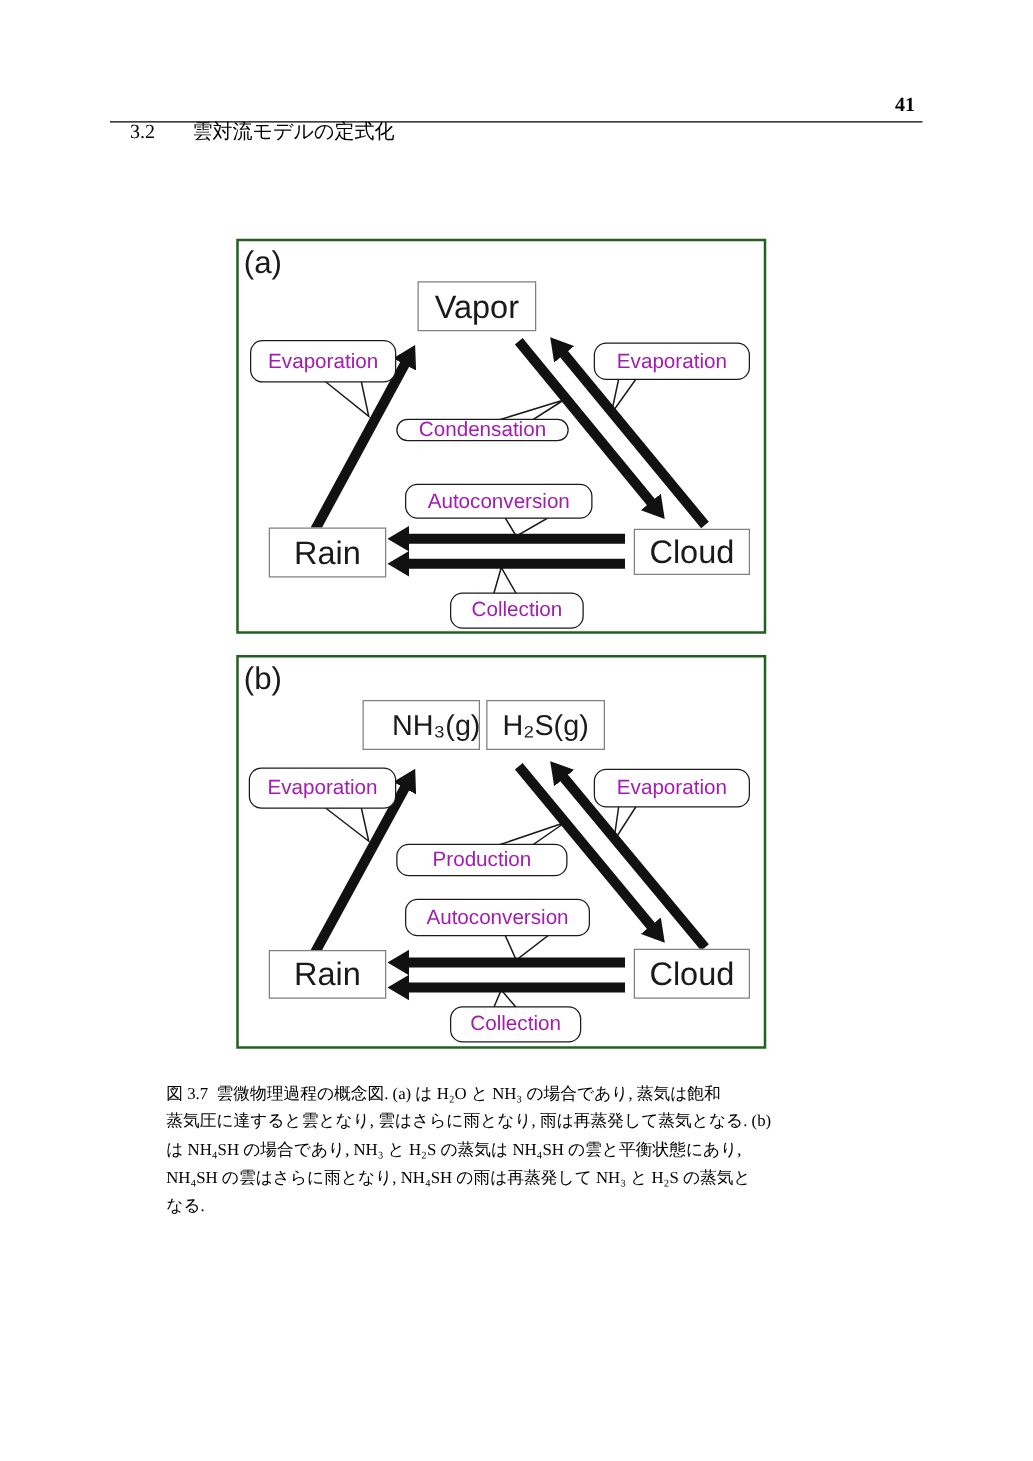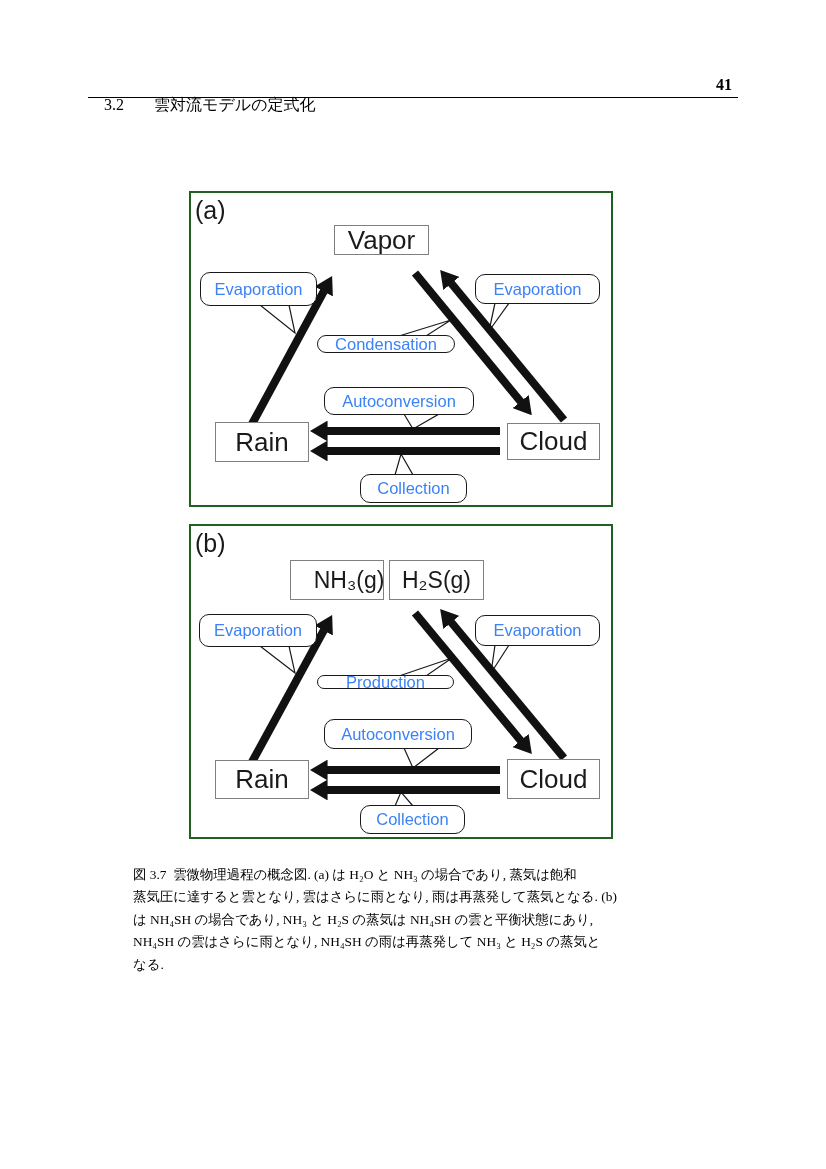--- a/index.html
+++ b/index.html
@@ -22,40 +22,40 @@
 
   
   .nbox{position:absolute;border:1px solid #808080;background:#fff;box-sizing:border-box;
         display:flex;align-items:center;justify-content:center;
         font-family:"Liberation Sans","DejaVu Sans",sans-serif;font-size:26px;color:#1a1a1a;}
   .nbox.small{font-size:23px;}
 
   
   .bub{position:absolute;border:1.5px solid #1a1a1a;border-radius:10px;background:#fff;box-sizing:border-box;
        display:flex;align-items:center;justify-content:center;
-       font-family:"Liberation Sans","DejaVu Sans",sans-serif;font-size:16.5px;color:#3b82f6;}
+       font-family:"Liberation Sans","DejaVu Sans",sans-serif;font-size:16.5px;color:#a21caf;}
 
   
-  .figA .b-vapor{left:143px;top:32px;width:95px;height:30px;text-align:right;}
+  .figA .b-vapor{left:143px;top:32px;width:95px;height:40px;text-align:right;}
   .figA .b-rain {left:24px;top:229px;width:94px;height:40px;}
   .figA .b-cloud{left:316px;top:230px;width:93px;height:37px;}
   .figA .u-evapL{left:9px;top:79px;width:117px;height:34px;}
   .figA .u-evapR{left:284px;top:81px;width:125px;height:30px;}
   .figA .u-mid  {left:126px;top:142px;width:138px;height:18px;}
   .figA .u-auto {left:133px;top:194px;width:150px;height:28px;}
   .figA .u-coll {left:169px;top:281px;width:107px;height:29px;}
 
   
   .figB .b-nh3 {left:99px;top:34px;width:94px;height:40px;padding-left:24px;}
   .figB .b-h2s {left:198px;top:34px;width:95px;height:40px;}
   .figB .b-rain{left:24px;top:234px;width:94px;height:39px;}
   .figB .b-cloud{left:316px;top:233px;width:93px;height:40px;}
   .figB .u-evapL{left:8px;top:88px;width:118px;height:33px;}
   .figB .u-evapR{left:284px;top:89px;width:125px;height:31px;}
-  .figB .u-mid  {left:126px;top:149px;width:137px;height:14px;}
+  .figB .u-mid  {left:126px;top:149px;width:137px;height:26px;}
   .figB .u-auto {left:133px;top:193px;width:148px;height:30px;}
   .figB .u-coll {left:169px;top:279px;width:105px;height:29px;}
 
   
   .caption{position:absolute;left:133px;top:864px;font-size:13.4px;line-height:22.4px;}
   .caption div{white-space:pre;}
 </style>
 </head>
 <body>
 

